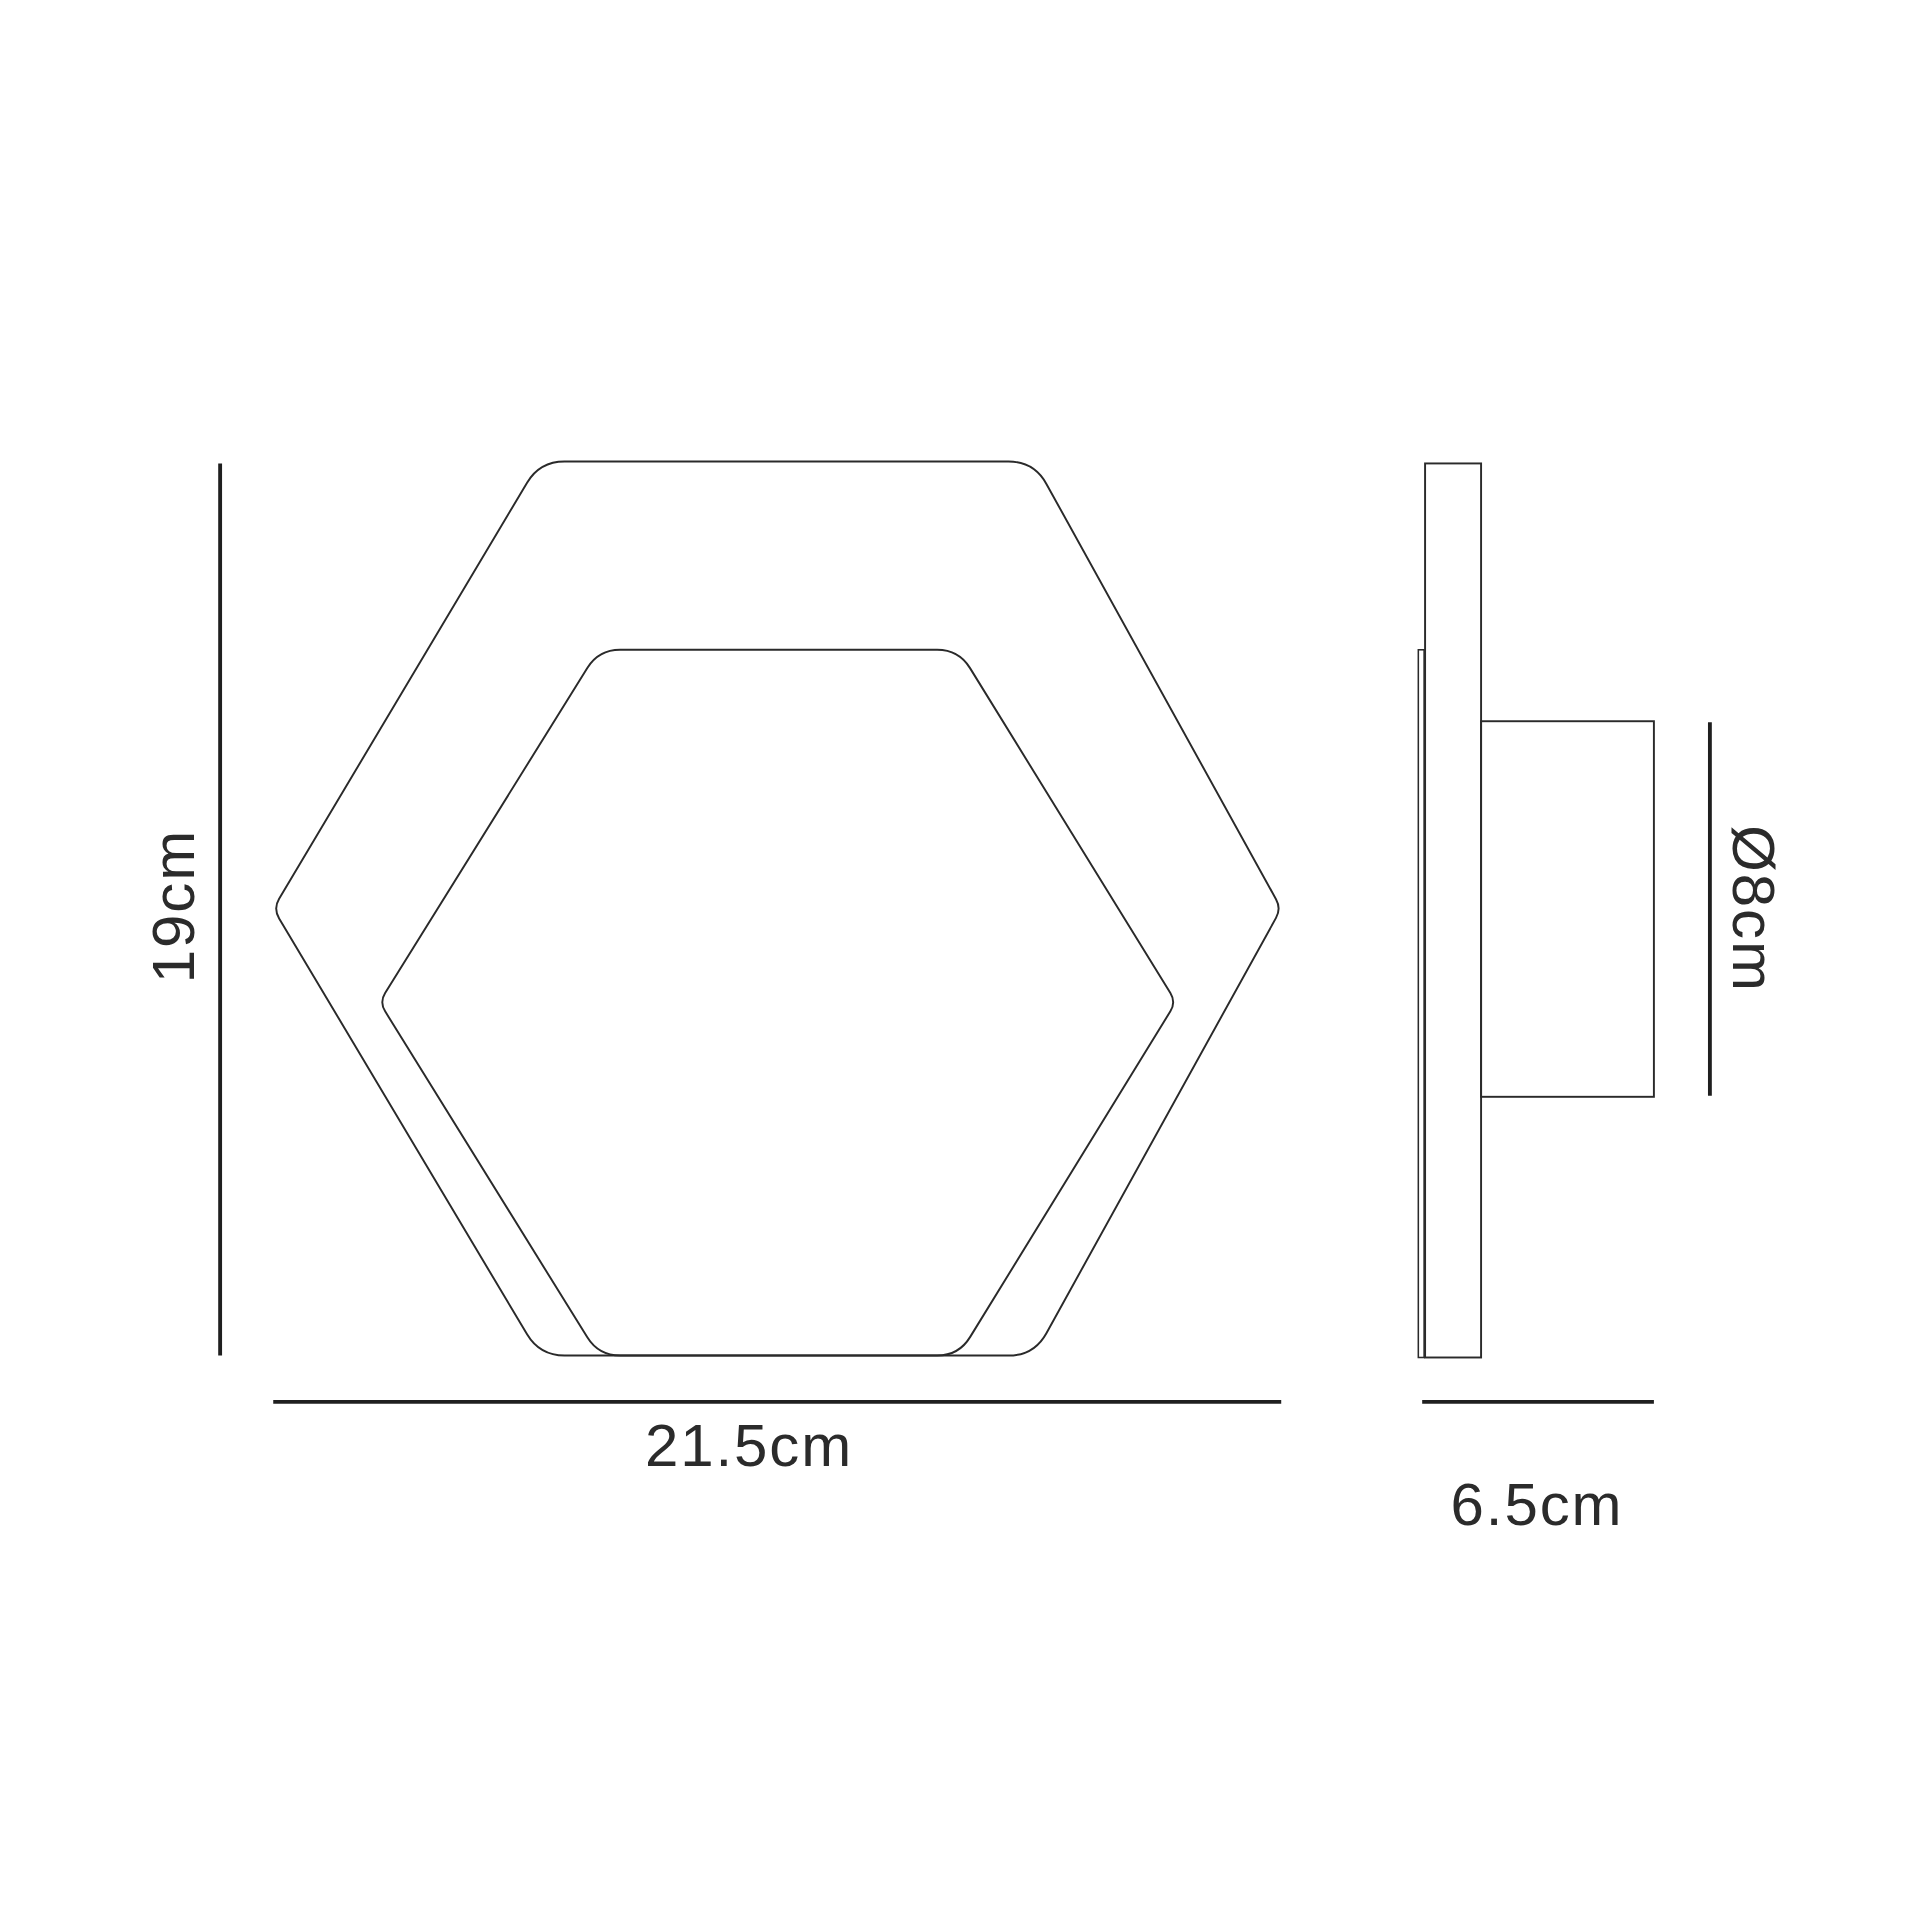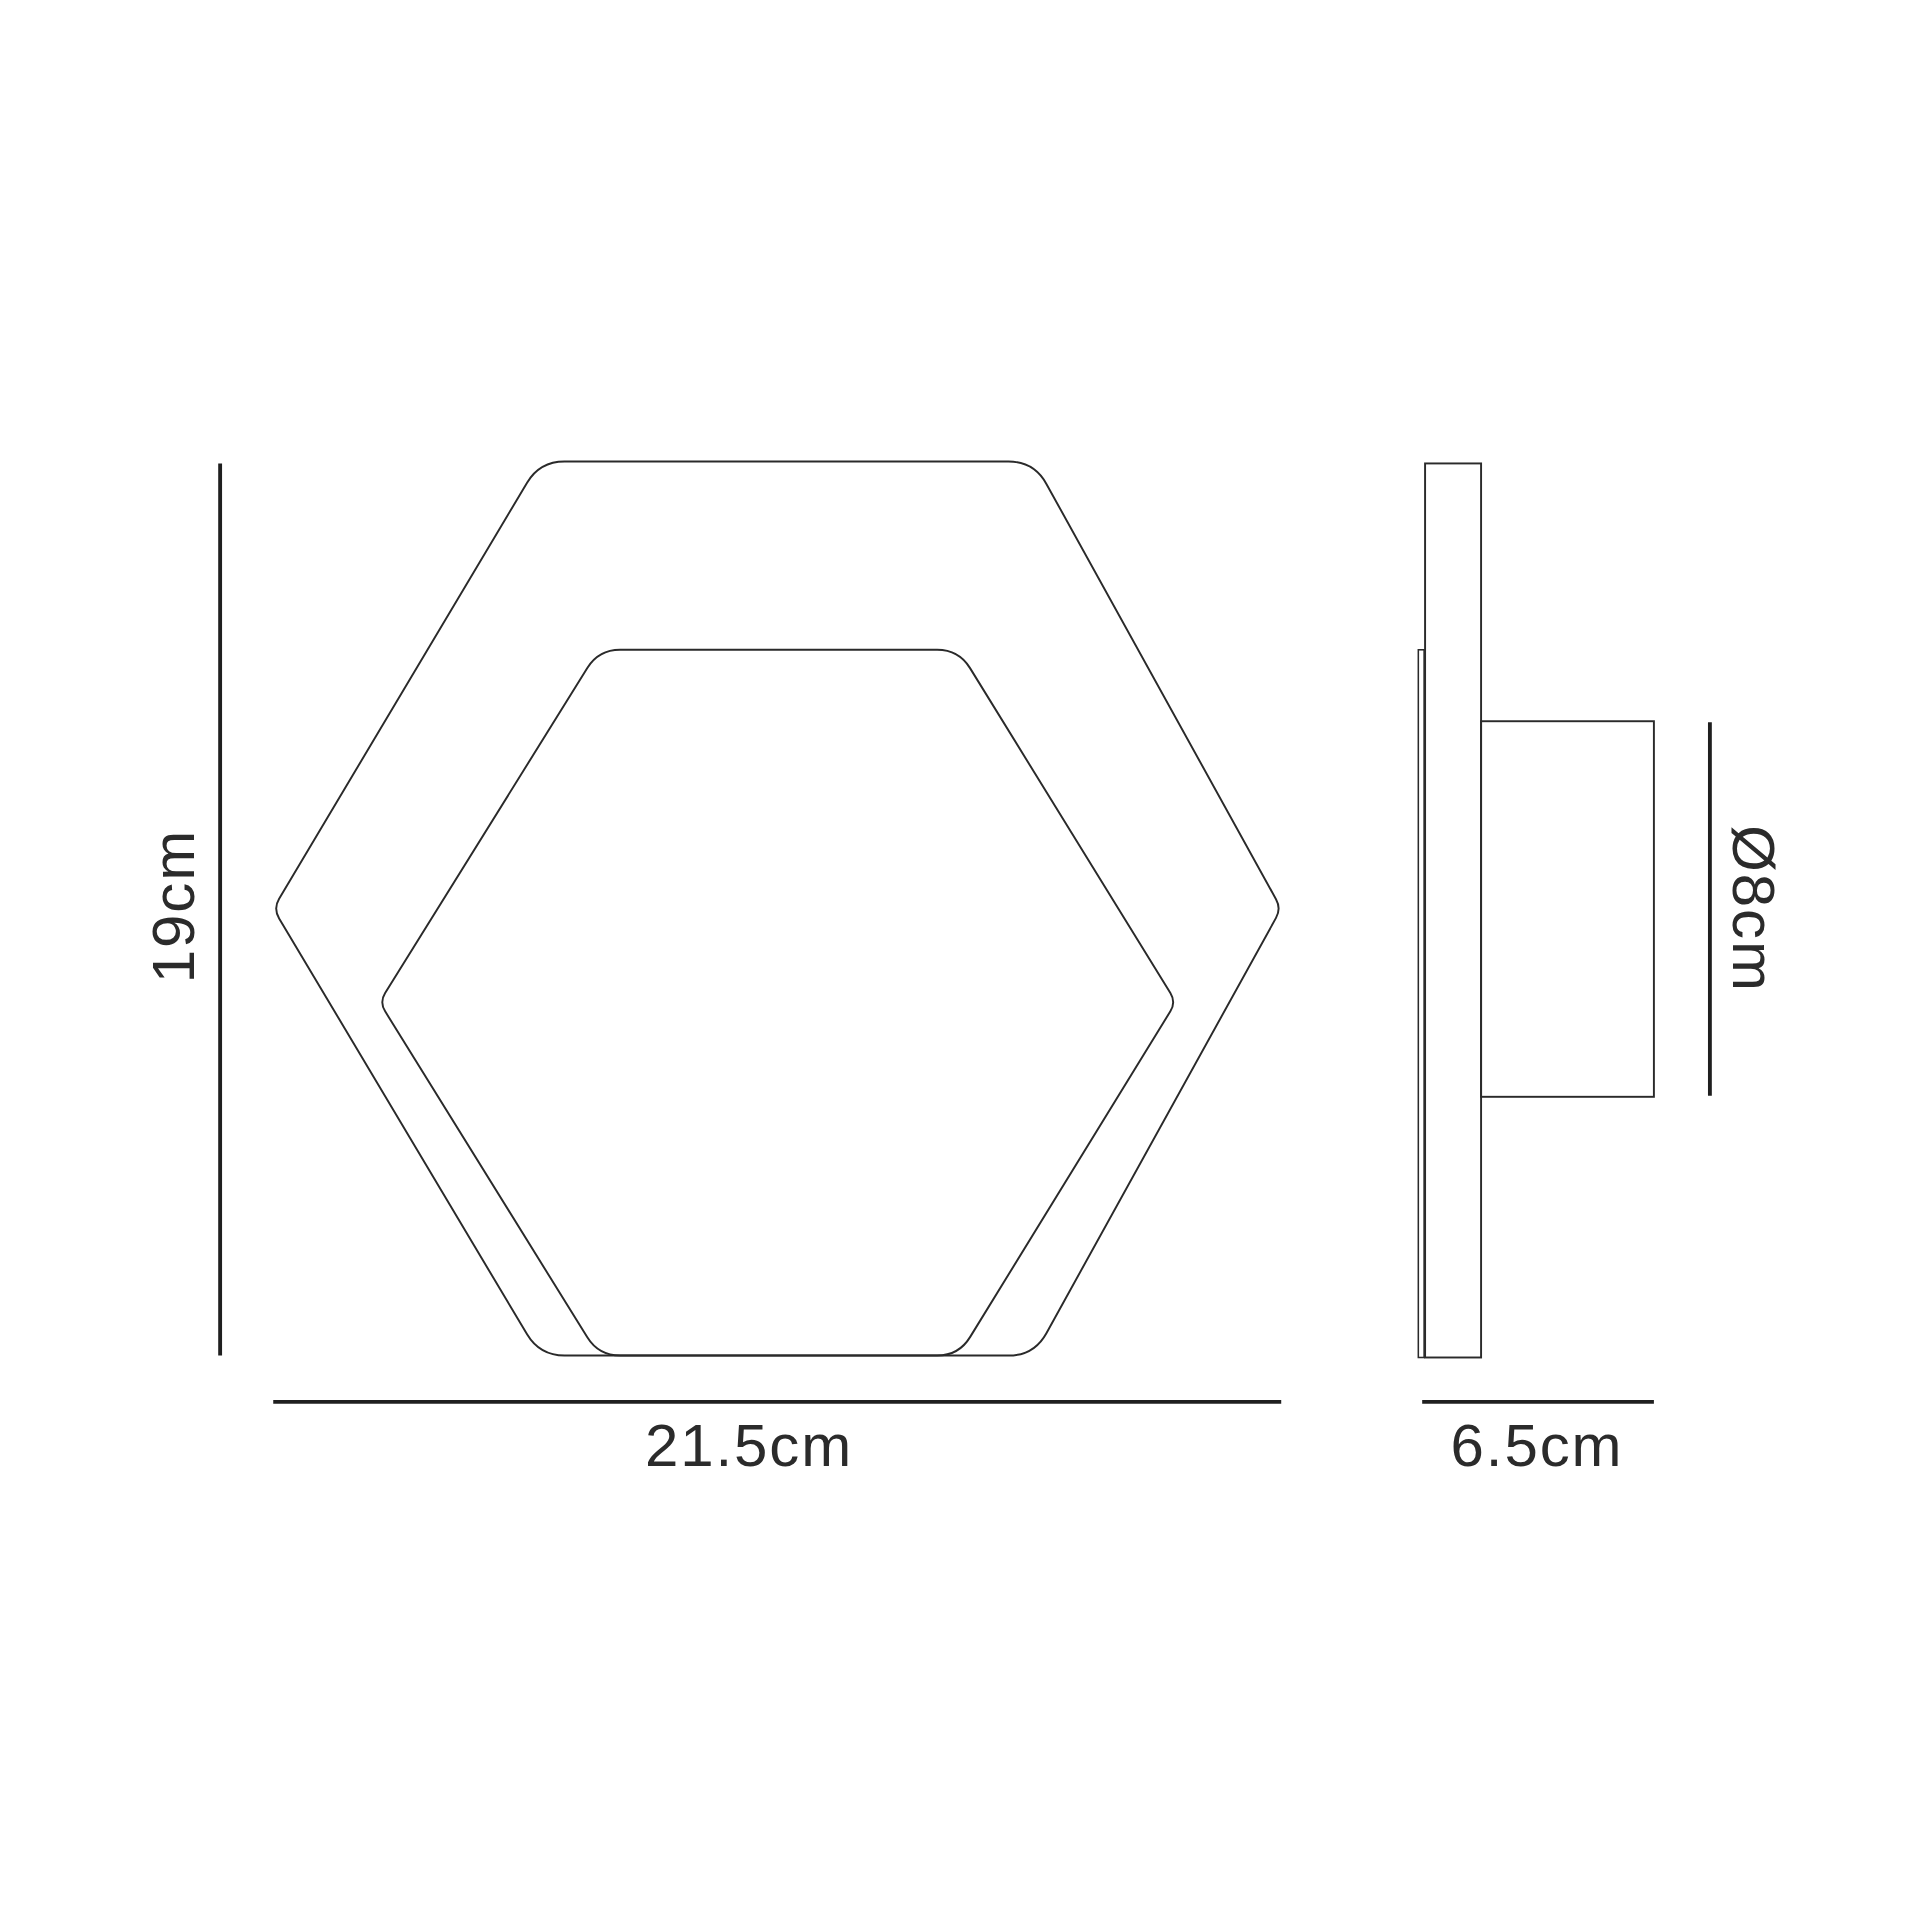--- a/index.html
+++ b/index.html
@@ -45,16 +45,16 @@
       <line x1="1473" y1="1452" x2="1713" y2="1452" stroke-width="4" stroke="#1f1f1f"></line>
     </g>
   </svg>
 
   <div class="dim-label rot-ccw" style="left:174px;top:906px;">19cm</div>
 
   <div class="dim-label" style="left:749px;top:1446px;">21.5cm</div>
 
   <div class="dim-label rot-cw" style="left:1753px;top:909px;">Ø8cm</div>
 
-  <div class="dim-label" style="left:1537px;top:1446px;">6.5cm</div>
+  <div class="dim-label" style="left:1537px;top:1505px;">6.5cm</div>
 
 </div>
 
 
 </body></html>

